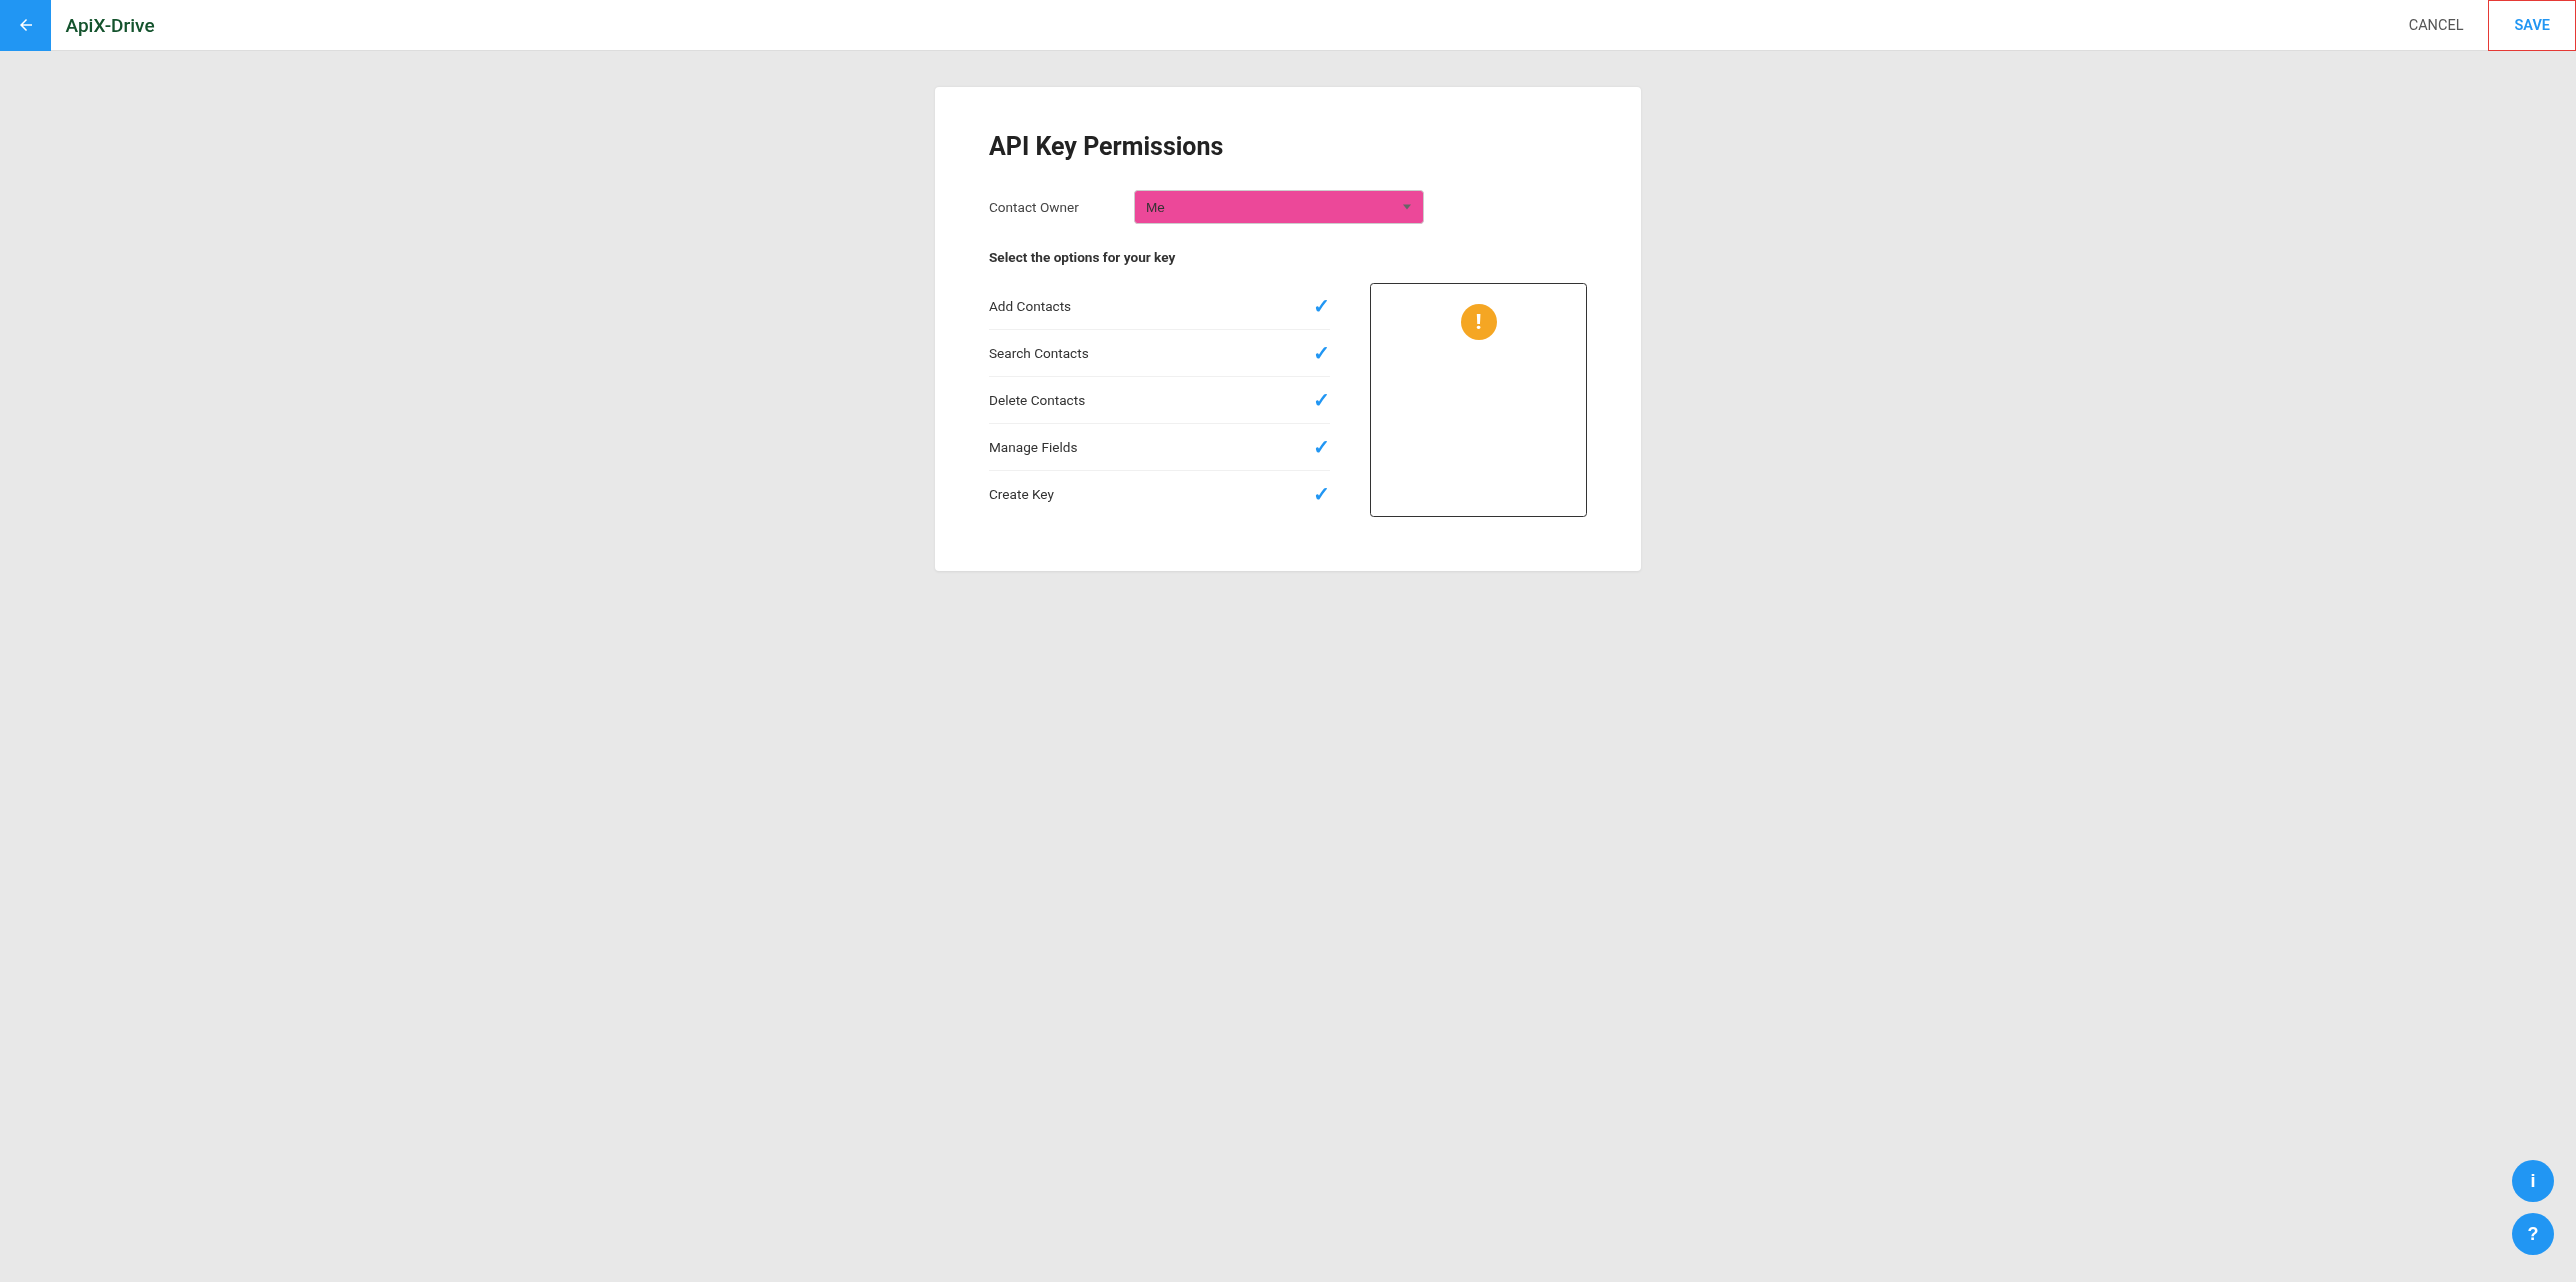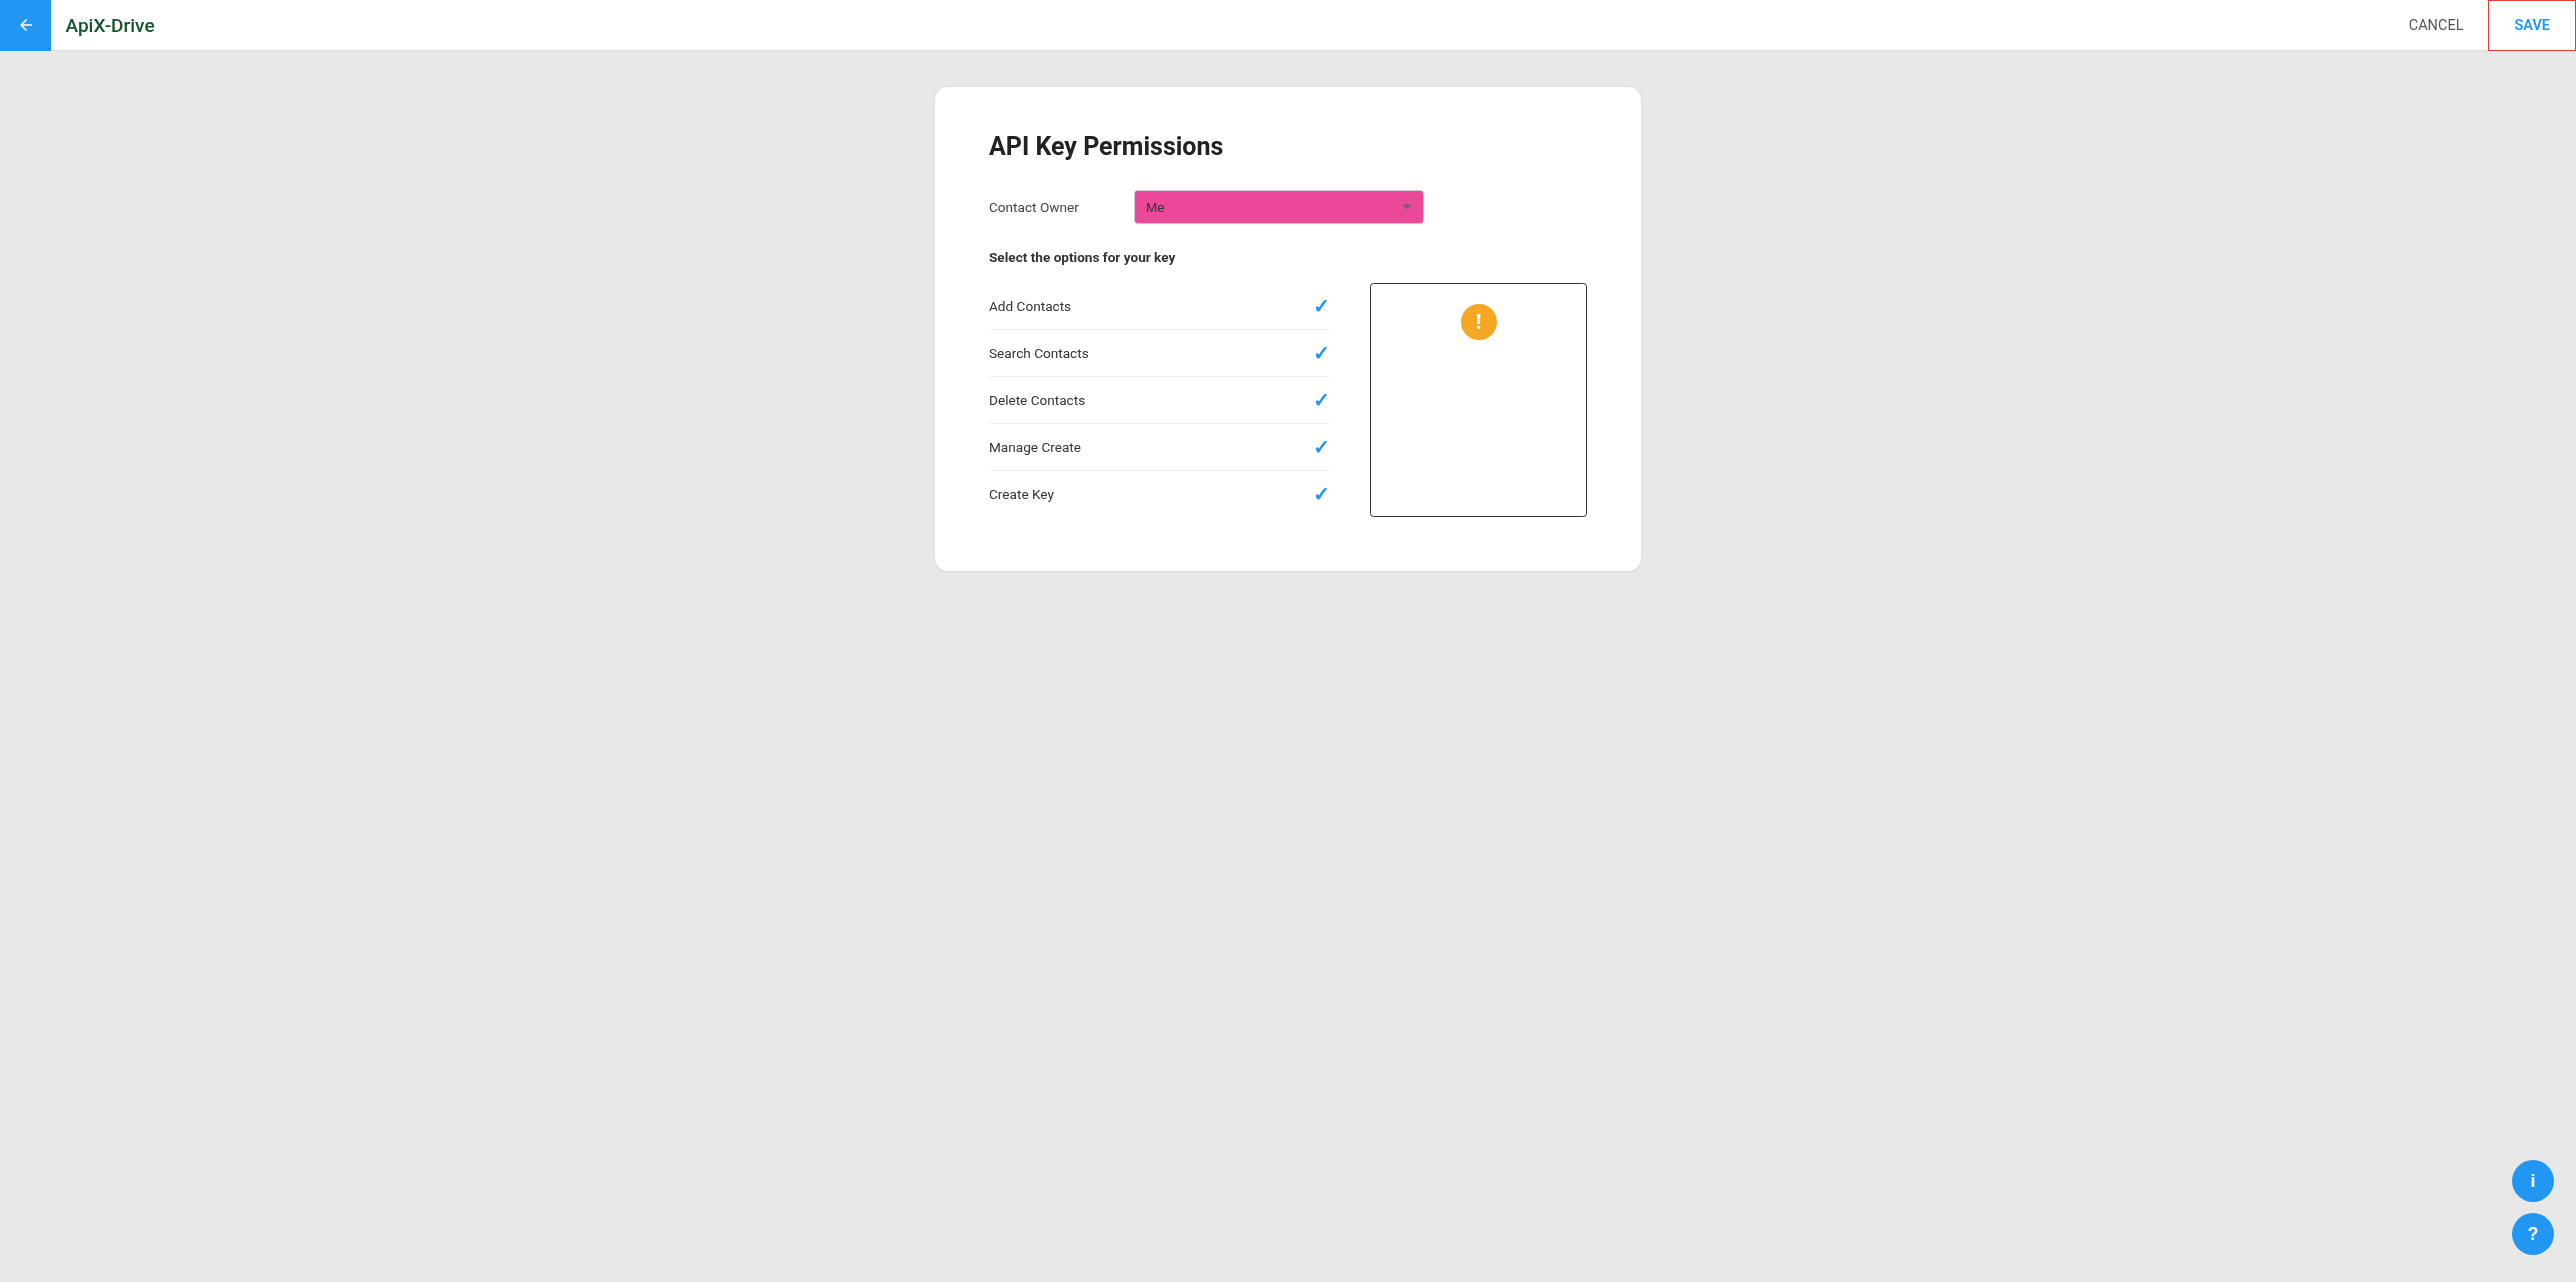--- a/index.html
+++ b/index.html
@@ -60,21 +60,21 @@
     }
 
     
     .main {
       padding: 36px 18px;
       display: flex;
       justify-content: center;
     }
     .card {
       background: #fff;
-      border-radius: 13px;
+      border-radius: 4px;
       padding: 45px 54px 54px 54px;
       width: 706px;
       min-height: 417px;
       box-shadow: 0 0.9px 2.7px rgba(0,0,0,0.08);
     }
     .card-title {
       font-size: 25px;
       font-weight: 700;
       color: #222;
       margin-bottom: 29px;
@@ -264,21 +264,21 @@
           </div>
           <div class="permission-item">
             <div class="permission-label">Search Contacts</div>
             <div class="permission-check">✓</div>
           </div>
           <div class="permission-item">
             <div class="permission-label">Delete Contacts</div>
             <div class="permission-check">✓</div>
           </div>
           <div class="permission-item">
-            <div class="permission-label">Manage Create</div>
+            <div class="permission-label">Manage Fields</div>
             <div class="permission-check">✓</div>
           </div>
           <div class="permission-item">
             <div class="permission-label">Create Key</div>
             <div class="permission-check">✓</div>
           </div>
         </div>
 
       <div class="info-box">
         <div class="info-box-icon">

